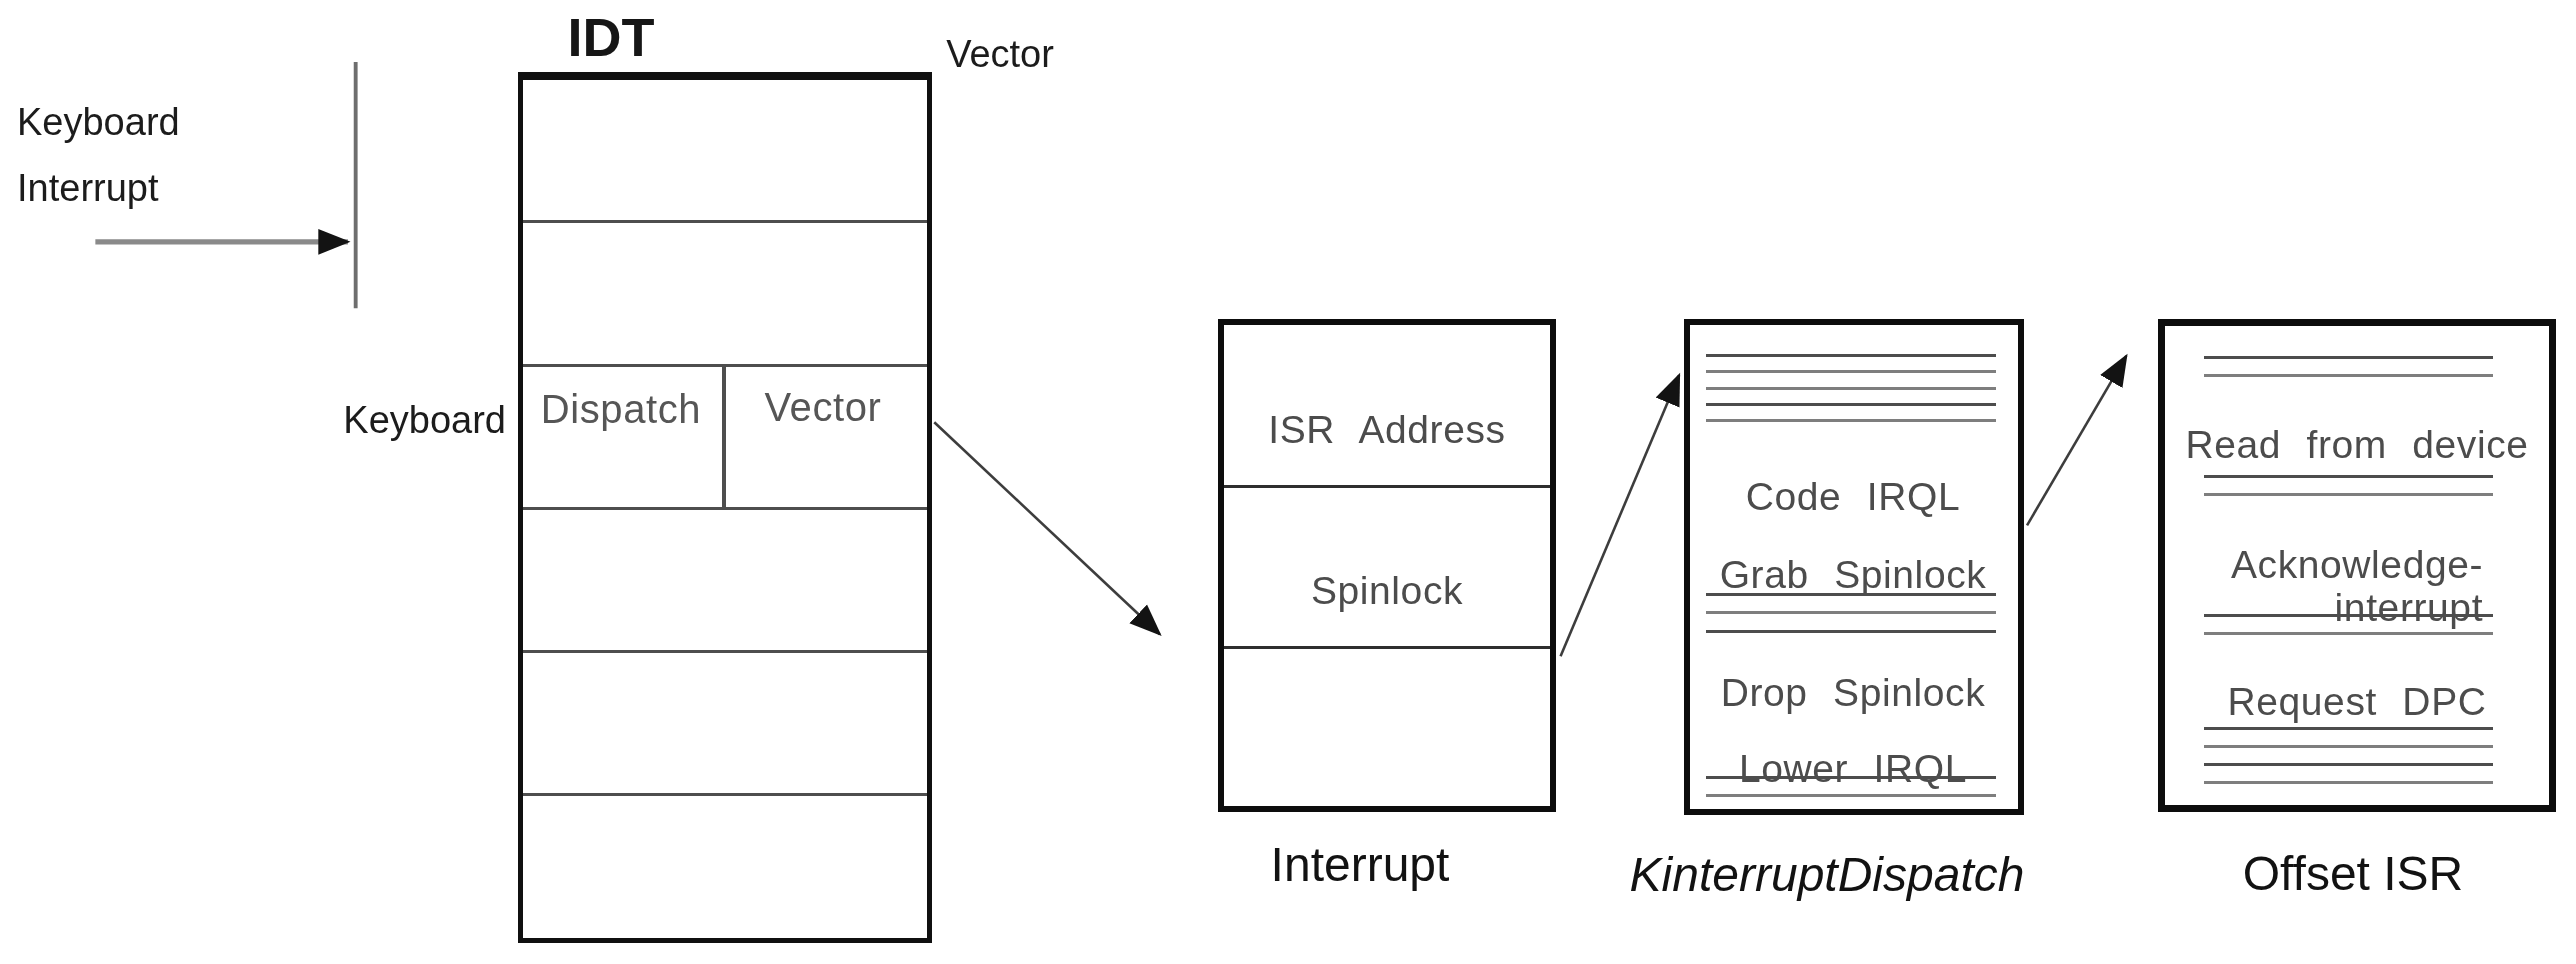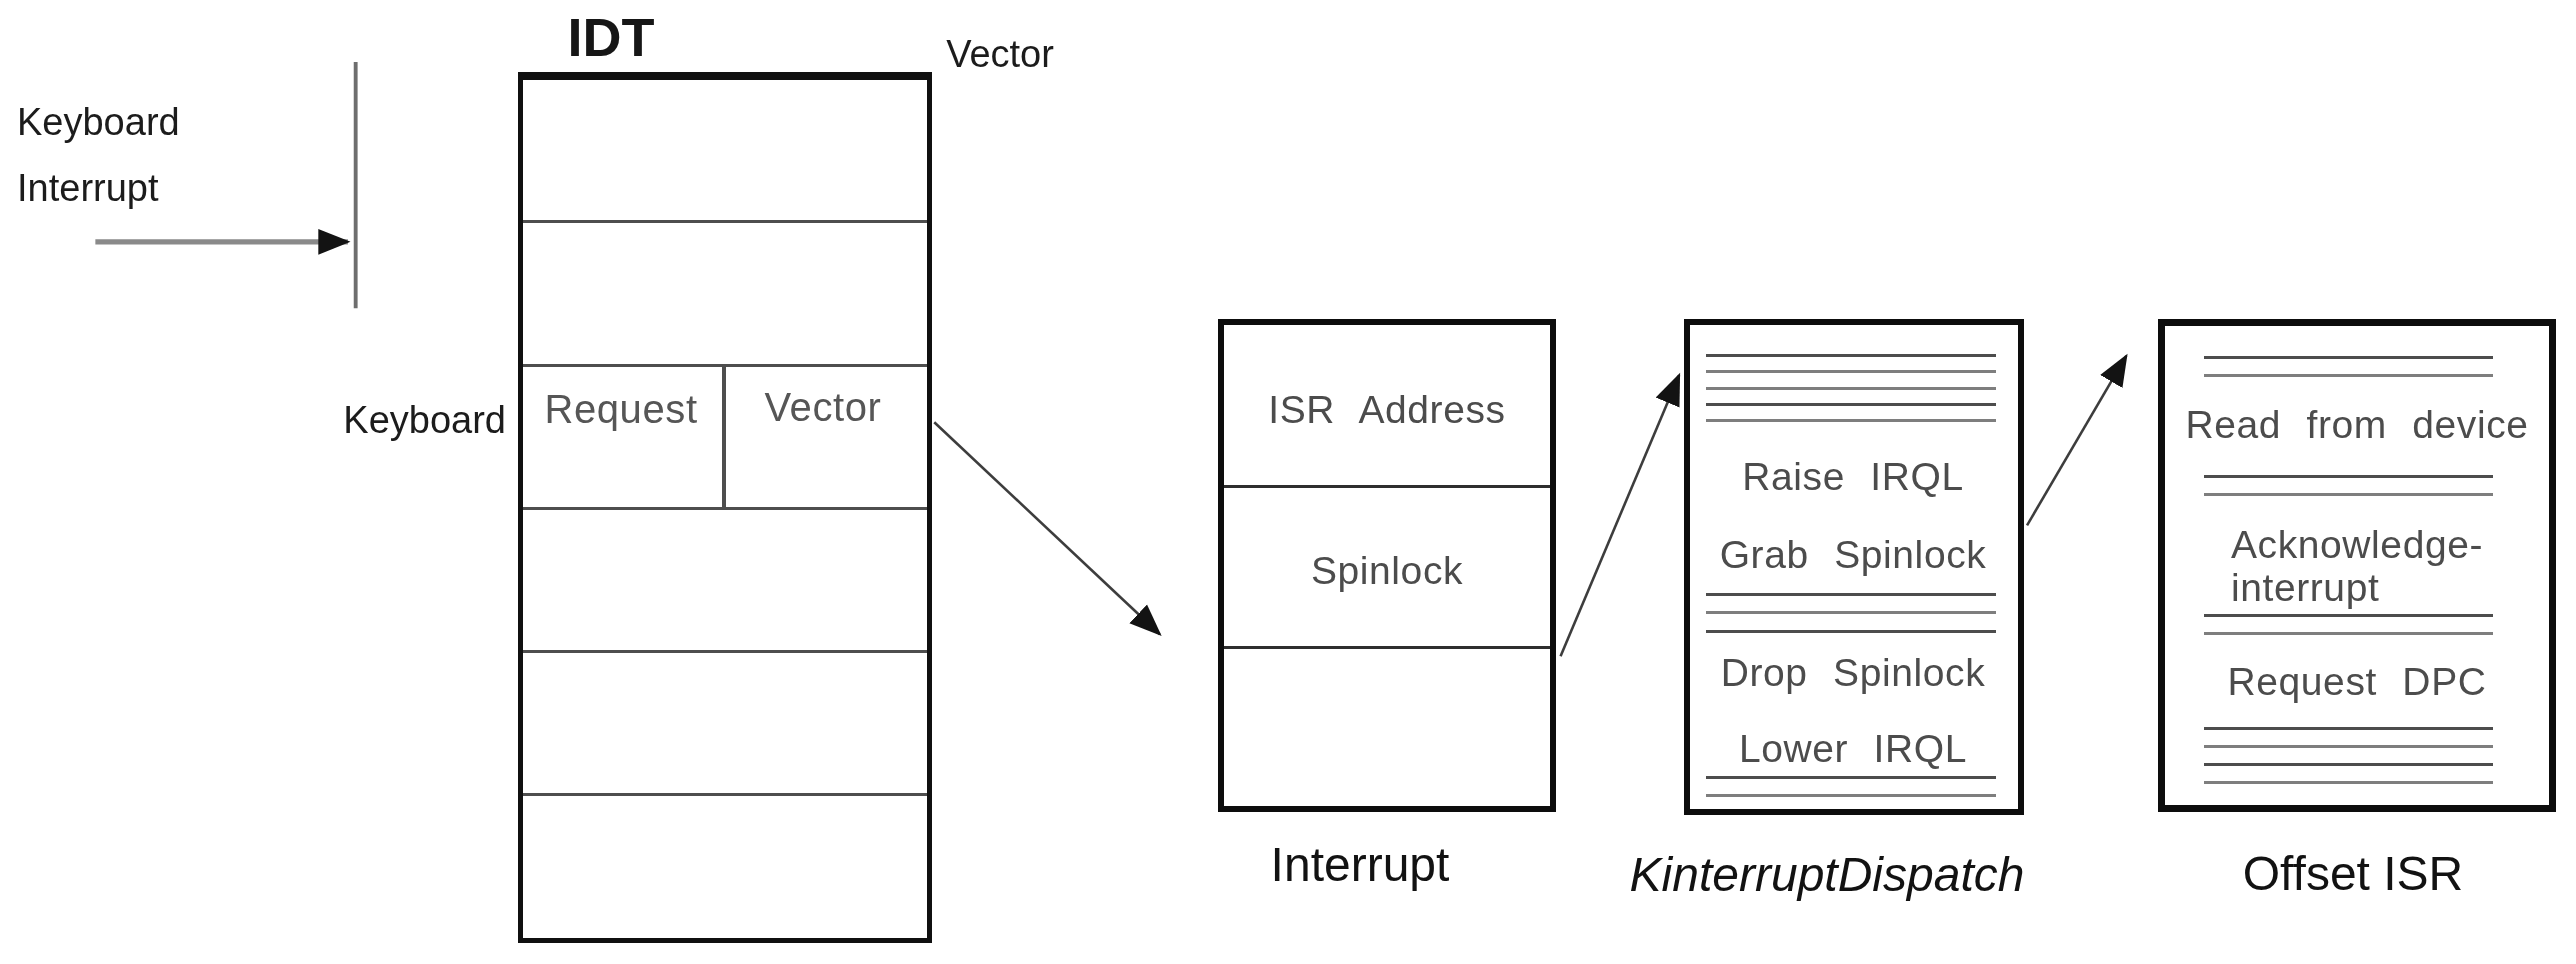--- a/index.html
+++ b/index.html
@@ -43,21 +43,22 @@
     font-size: 40px;
     color: #565656;
     letter-spacing: 0.6px;
     word-spacing: 13px;
   }
   .box-text {
     font-size: 39px;
     color: #4c4c4c;
     letter-spacing: 0.6px;
     word-spacing: 14px;
-    text-align: left;
+    text-align: right;
+    margin-top: 20px;
   }
   .box-text .ln { display: block; line-height: 43px; }
 
   
   #idt-table {
     box-sizing: border-box;
     left: 518px; top: 72px;
     width: 414px; height: 871px;
     border: 5.8px solid #101010;
     border-top-width: 8.4px;
@@ -131,41 +132,41 @@
     <div class="row-divider" style="top:140px;"></div>
     <div class="row-divider" style="top:284px;"></div>
     <div class="row-divider" style="top:427px;"></div>
     <div class="row-divider" style="top:570px;"></div>
     <div class="row-divider" style="top:713px;"></div>
     <div id="cell-divider" style="left:199px; top:287px; height:140px;"></div>
   </div>
 
   <div class="abs big-label" style="left:274px; top:393px; width:232px; text-align:right; line-height:55px;">Keyboard</div>
 
-  <div class="abs ctr cell-text" style="left:621px; top:409px;">Request</div>
+  <div class="abs ctr cell-text" style="left:621px; top:409px;">Dispatch</div>
   <div class="abs ctr cell-text" style="left:823px; top:407px;">Vector</div>
 
   <div class="abs obj-box" style="left:1218px; top:319px; width:338px; height:493px;">
     <div class="section-divider" style="top:160px;"></div>
     <div class="section-divider" style="top:321px;"></div>
   </div>
   <div class="abs ctr box-text" style="left:1387px; top:410px;">ISR Address</div>
   <div class="abs ctr box-text" style="left:1387px; top:571px;">Spinlock</div>
   <div class="abs ctrx caption" style="left:1360px; top:834px;">
     <div>Interrupt</div>
   </div>
 
   <div class="abs obj-box" style="left:1684px; top:319px; width:340px; height:496px;"></div>
 
   <div class="rule" style="left:1706px; top:354px;  width:290px;"></div>
   <div class="rule lt" style="left:1706px; top:370px;  width:290px;"></div>
   <div class="rule lt" style="left:1706px; top:387px;  width:290px;"></div>
   <div class="rule" style="left:1706px; top:403px;  width:290px;"></div>
   <div class="rule lt" style="left:1706px; top:419px;  width:290px;"></div>
-  <div class="abs ctr box-text" style="left:1853px; top:477px;">Raise IRQL</div>
+  <div class="abs ctr box-text" style="left:1853px; top:477px;">Code IRQL</div>
   <div class="abs ctr box-text" style="left:1853px; top:555px;">Grab Spinlock</div>
 
   <div class="rule" style="left:1706px; top:593px;  width:290px;"></div>
   <div class="rule lt" style="left:1706px; top:611px;  width:290px;"></div>
   <div class="rule" style="left:1706px; top:630px;  width:290px;"></div>
   <div class="abs ctr box-text" style="left:1853px; top:673px;">Drop Spinlock</div>
   <div class="abs ctr box-text" style="left:1853px; top:749px;">Lower IRQL</div>
 
   <div class="rule" style="left:1706px; top:776px; width:290px;"></div>
   <div class="rule lt" style="left:1706px; top:794px; width:290px;"></div>

